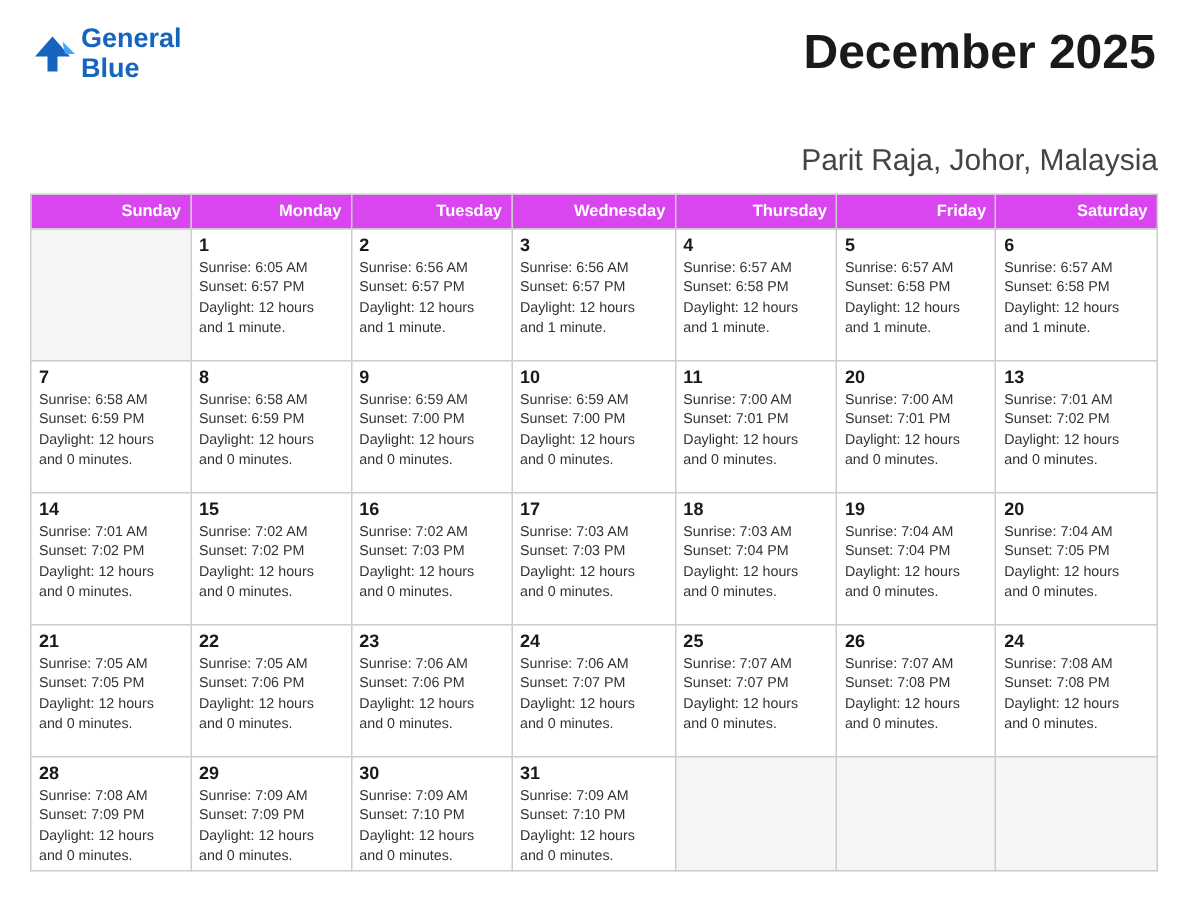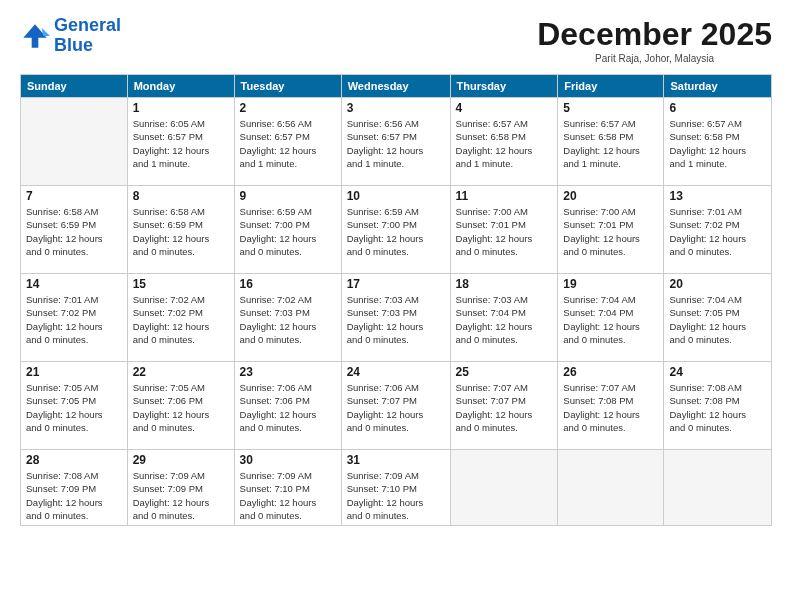--- a/index.html
+++ b/index.html
@@ -42,32 +42,33 @@
     }
     .title-block {
       text-align: center;
     }
     .month-title {
       font-size: 32px;
       font-weight: bold;
       color: #1a1a1a;
     }
     .location {
-      font-size: 10px;
+      font-size: 20px;
       color: #444;
+      margin-top: 43px;
     }
     .calendar {
       width: 100%;
       border-collapse: collapse;
       font-size: 10px;
     }
     .calendar thead tr th {
-      background: #0369a1;
+      background: #d946ef;
       color: #fff;
-      text-align: left;
+      text-align: right;
       padding: 5px 6px;
       font-size: 11px;
       font-weight: bold;
       border: 1px solid #ccc;
     }
     .calendar tbody tr td {
       vertical-align: top;
       border: 1px solid #ccc;
       padding: 3px 5px;
       width: 113px;

